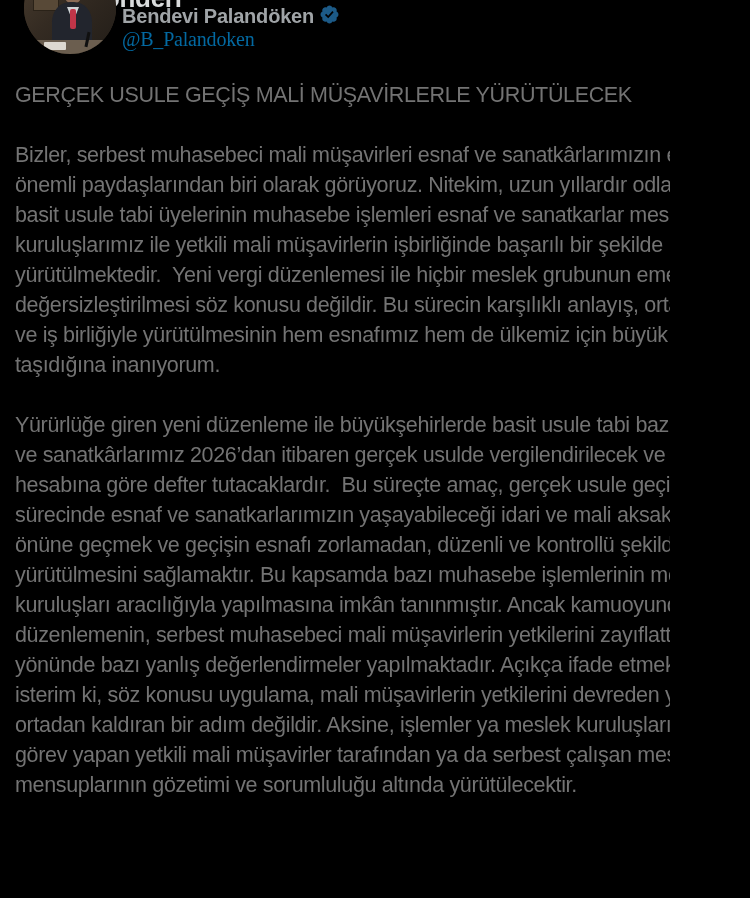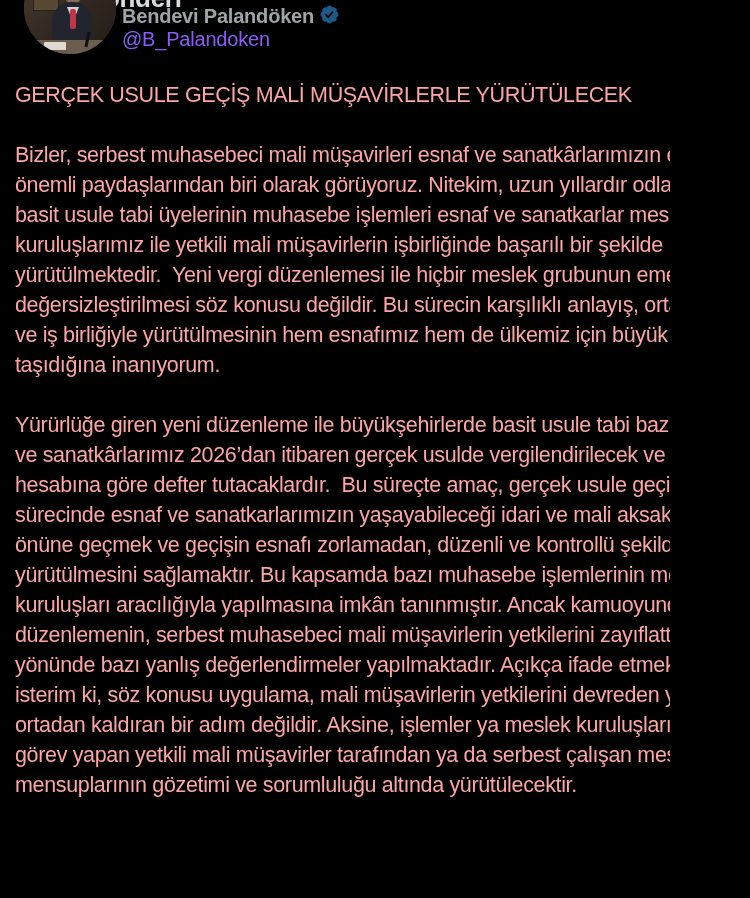--- a/index.html
+++ b/index.html
@@ -33,32 +33,32 @@
   .av-mic   { left:62px; bottom:7px; width:3px; height:15px; background:#101010; transform:rotate(12deg); }
 
   .author-name {
     position:absolute; left:122px; top:2px;
     font-size:20px; font-weight:bold; color:#a0a4a7; letter-spacing:-0.2px;
     display:flex; align-items:center; gap:5px;
   }
   .verified-badge { display:inline-block; margin-top:2px; }
   .author-handle {
     position:absolute; left:122px; top:28px;
-    font-size:20px; color:#8b5cf6; letter-spacing:-0.2px;
+    font-size:20px; color:#0369a1; letter-spacing:-0.2px;font-family:Liberation Serif, serif;
   }
 
   .grok-button { position:absolute; left:679px; top:5px; width:28px; height:28px; cursor:pointer; }
   .more-button { position:absolute; left:712px; top:8px; width:30px; height:22px; cursor:pointer; }
 
   
   .post-body { position:absolute; top:80px; left:15px; width:722px; }
   .section-heading, .post-paragraph {
     margin:0 0 30px 0;
     font-size:21.5px; font-weight:400; line-height:30px;
-    color:#fca5a5; letter-spacing:-0.35px; white-space:pre-wrap;
+    color:#737373; letter-spacing:-0.35px; white-space:pre-wrap;
   }
 </style>
 </head>
 <body>
 
 <div class="page">
 
   <div class="page-title">Gönderi</div>
 
   <div class="header-arc">

